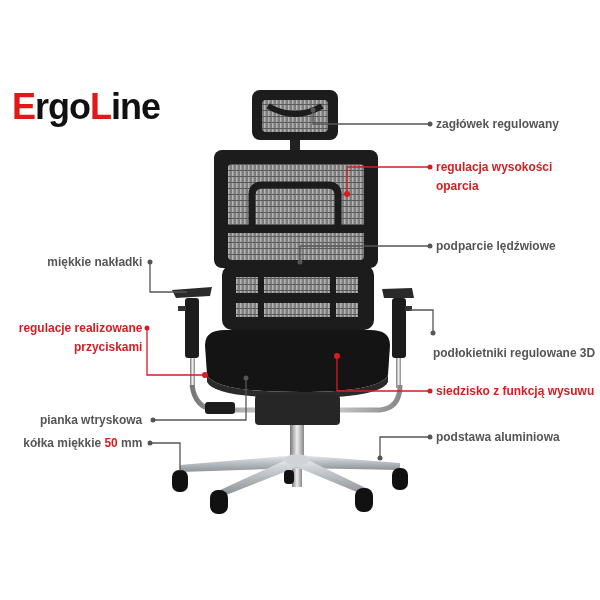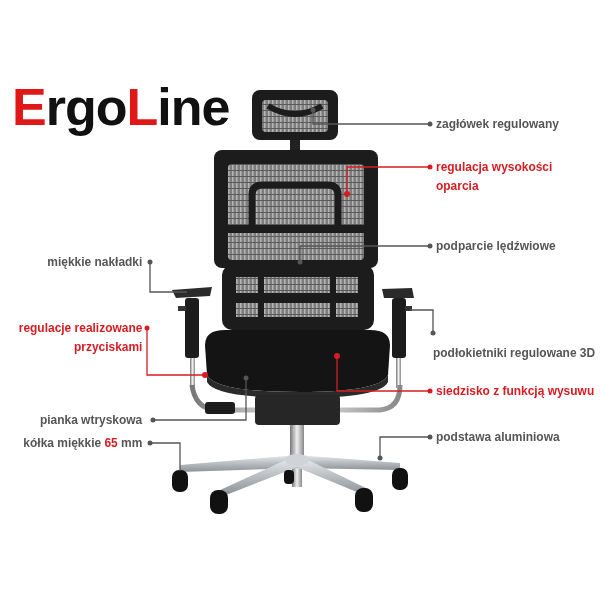--- a/index.html
+++ b/index.html
@@ -1,18 +1,18 @@
 <!DOCTYPE html>
 <html><head>
 <meta charset="utf-8">
 <style>
   html, body { margin:0; padding:0; background:#ffffff; }
   body { width:600px; height:600px; position:relative; overflow:hidden;
          font-family:"Liberation Sans", "DejaVu Sans", sans-serif; }
-  .logo { position:absolute; left:12px; top:85px; font-size:52px; font-weight:bold;
+  .logo { position:absolute; left:12px; top:85px; font-size:36px; font-weight:bold;
           letter-spacing:-1px; color:#111; line-height:44px; }
   .logo .red { color:#e01818; }
   .label { position:absolute; font-weight:bold; font-size:13px; color:#555; white-space:nowrap;
            font-family:"Liberation Sans Narrow","Liberation Sans", sans-serif; transform:scaleX(0.92); transform-origin:left center; }
   .label.red { color:#d61c22; }
   .label.right-align { text-align:right; transform-origin:right center; }
   .label .hl { color:#d61c22; }
   svg.overlay { position:absolute; left:0; top:0; }
 </style>
 </head>
@@ -149,13 +149,13 @@
 <div class="label red" style="left:436px; top:178px;">oparcia</div>
 <div class="label" style="left:436px; top:238px;">podparcie lędźwiowe</div>
 <div class="label" style="left:433px; top:345px;">podłokietniki regulowane 3D</div>
 <div class="label red" style="left:436px; top:383px;">siedzisko z funkcją wysuwu</div>
 <div class="label" style="left:436px; top:429px;">podstawa aluminiowa</div>
 
 <div class="label right-align" style="right:458px; top:254px;">miękkie nakładki</div>
 <div class="label red right-align" style="right:458px; top:320px;">regulacje realizowane</div>
 <div class="label red right-align" style="right:458px; top:339px;">przyciskami</div>
 <div class="label right-align" style="right:458px; top:412px;">pianka wtryskowa</div>
-<div class="label right-align" style="right:458px; top:435px;"><span>kółka miękkie </span><span class="hl">65</span><span> mm</span></div>
+<div class="label right-align" style="right:458px; top:435px;"><span>kółka miękkie </span><span class="hl">50</span><span> mm</span></div>
 
 </body></html>

